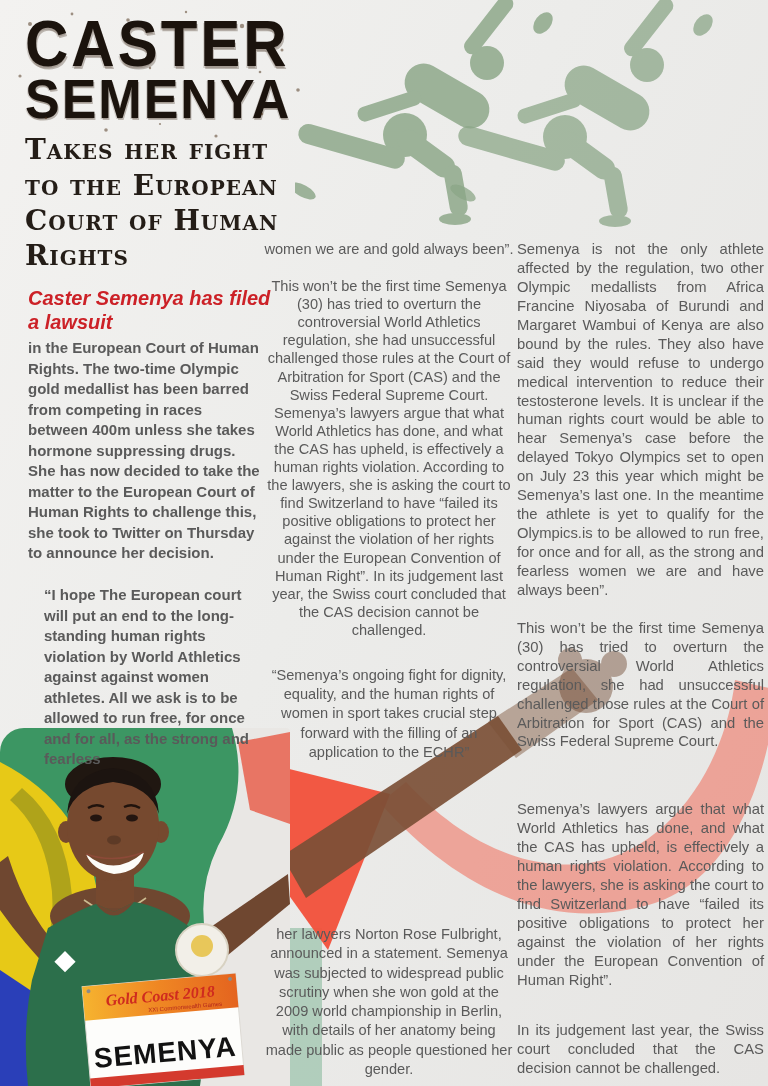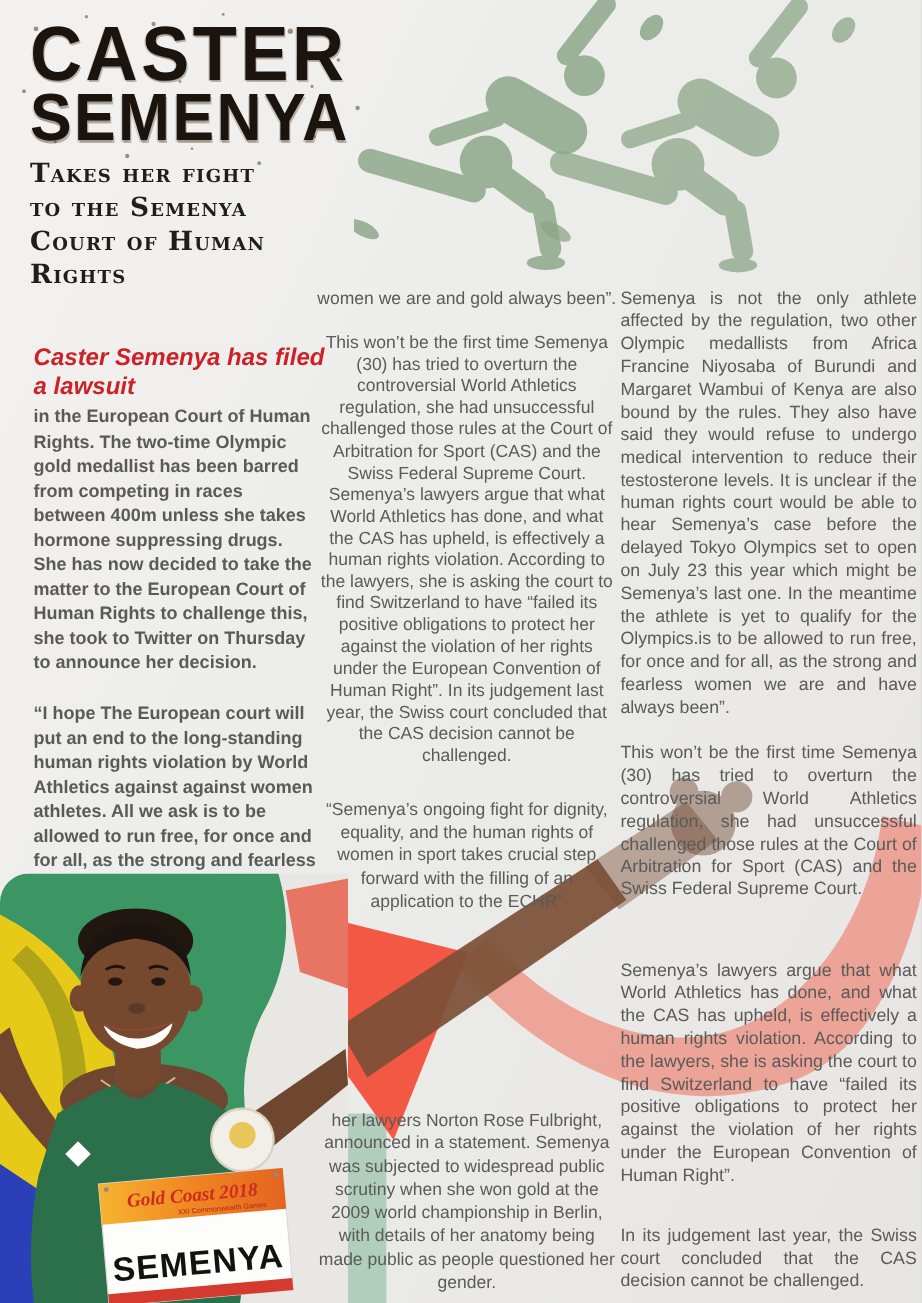--- a/index.html
+++ b/index.html
@@ -9,29 +9,29 @@
     font-family:"Liberation Sans",sans-serif;
   }
   
   .title-block{position:absolute;left:25px;top:14px;width:278px;z-index:6;}
   .t-line{font-weight:900;color:#1b130d;line-height:0.95;letter-spacing:3px;
           transform:scaleY(1.07);transform-origin:left top;
           text-shadow:1px 2px 0 rgba(61,40,23,.30), -1px 1px 0 rgba(61,40,23,.18);}
   .t1{font-size:60px;}
   .t2{font-size:52px;letter-spacing:2px;margin-top:2px;}
   .sub{font-family:"DejaVu Serif","Liberation Serif",serif;font-variant:small-caps;
-       font-weight:700;font-size:22px;line-height:1.26;color:#241d17;
+       font-weight:700;font-size:28px;line-height:1.26;color:#241d17;
        letter-spacing:1px;margin-top:10px;}
   .lede{position:absolute;left:28px;top:286px;width:252px;z-index:6;
         font-size:20px;font-weight:700;font-style:italic;color:#cc2127;line-height:1.22;}
   
   .col p{margin:0;}
   .col-left{position:absolute;left:28px;top:338px;width:238px;z-index:6;
             font-size:15px;line-height:1.37;color:#5a5a5a;font-weight:bold;}
-  .col-left p + p{margin-top:21px;}
+  .col-left p + p{margin-top:21px;margin-left:16px;}
   .col-mid{position:absolute;left:264px;top:240px;width:250px;height:846px;z-index:6;
            font-size:14.6px;line-height:1.24;color:#5a5a5a;text-align:center;}
   .col-mid .p1{margin-top:19px;}
   .col-mid .pull-quote{margin-top:27px;line-height:1.32;}
   .col-mid .p3{position:absolute;left:0;top:685px;width:250px;line-height:1.32;text-align:center;}
   .col-right{position:absolute;left:517px;top:240px;width:247px;z-index:6;
              font-size:14.8px;line-height:1.28;color:#5a5a5a;text-align:justify;}
   .col-right .p2{margin-top:19px;}
   .col-right .p3{margin-top:49px;}
   .col-right .p4{margin-top:31px;}
@@ -128,21 +128,21 @@
       <circle cx="92" cy="257" r="2" fill="#8a8a8a"></circle>
       <circle cx="234" cy="257" r="2" fill="#8a8a8a"></circle>
     </g>
   </svg>
 
   <div class="title-block">
     <div class="t-line t1">CASTER</div>
     <div class="t-line t2">SEMENYA</div>
     <div class="sub">
       <div>Takes her fight</div>
-      <div>to the Semenya</div>
+      <div>to the European</div>
       <div>Court of Human</div>
       <div>Rights</div>
     </div>
   </div>
   <svg class="speckle" viewBox="0 0 300 160" aria-hidden="true">
     <g fill="#4a2f17" opacity="0.5">
       <circle cx="20" cy="18" r="2"></circle>
         <circle cx="62" cy="8" r="1.4"></circle>
         <circle cx="118" cy="14" r="1.8"></circle>
       <circle cx="176" cy="6" r="1.2"></circle>

